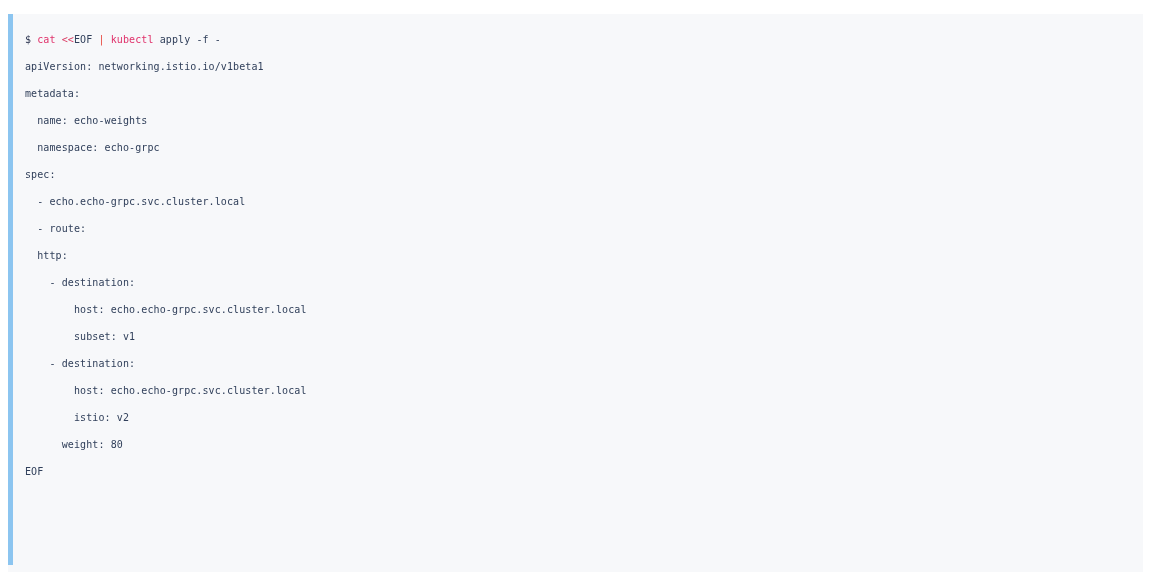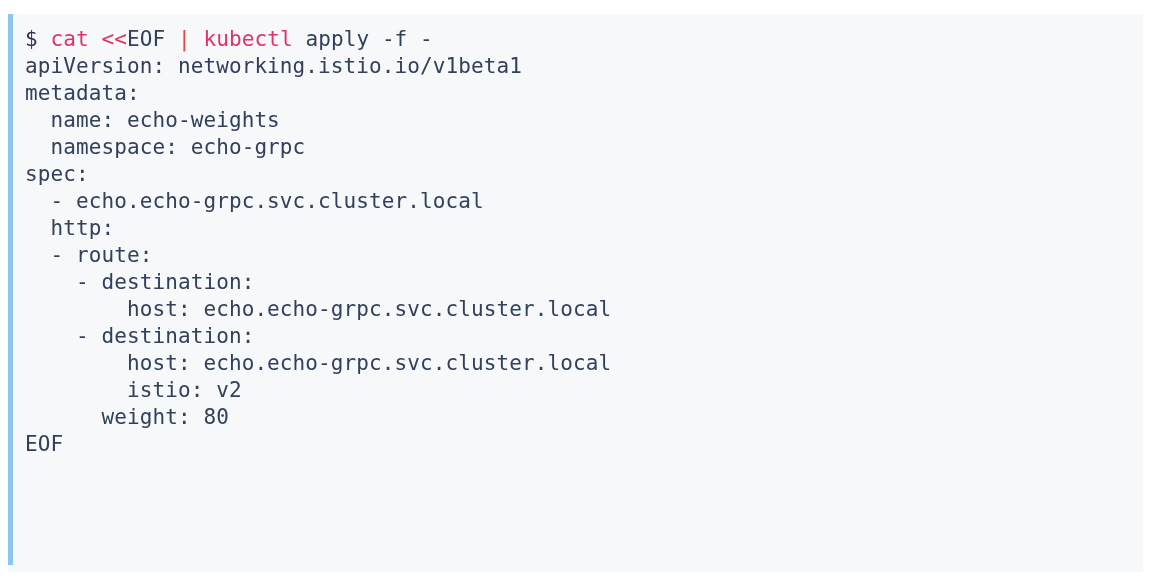--- a/index.html
+++ b/index.html
@@ -37,21 +37,21 @@
     position: absolute;
     left: 17px;
     top: 12px;
     right: 8px;
     bottom: 0;
   }
 
   
   .code-line {
     font-family: "DejaVu Sans Mono", "Liberation Mono", monospace;
-    font-size: 21px;
+    font-size: 10px;
     line-height: 27px;
     height: 27px;
     color: #31405b;
     white-space: pre;
     letter-spacing: 0.1px;
   }
 
   .tok-prompt   { color: #2c3550; }
   .tok-cmd      { color: #e0326b; }
   .tok-redir    { color: #d9365f; }
@@ -67,24 +67,25 @@
   <div class="code-body">
 
     <div class="code-line"><span class="tok-prompt">$</span><span class="tok-plain"> </span><span class="tok-cmd">cat</span><span class="tok-plain"> </span><span class="tok-redir">&lt;&lt;</span><span class="tok-plain">EOF</span><span class="tok-plain"> </span><span class="tok-pipe">|</span><span class="tok-plain"> </span><span class="tok-cmd">kubectl</span><span class="tok-plain"> </span><span class="tok-plain">apply -f -</span></div>
 
     <div class="code-line">apiVersion: networking.istio.io/v1beta1</div>
     <div class="code-line">metadata:</div>
     <div class="code-line">  name: echo-weights</div>
     <div class="code-line">  namespace: echo-grpc</div>
     <div class="code-line">spec:</div>
     <div class="code-line">  - echo.echo-grpc.svc.cluster.local</div>
+    <div class="code-line">  - route:</div>
     <div class="code-line">  http:</div>
-    <div class="code-line">  - route:</div>
     <div class="code-line">    - destination:</div>
     <div class="code-line">        host: echo.echo-grpc.svc.cluster.local</div>
+    <div class="code-line">        subset: v1</div>
     <div class="code-line">    - destination:</div>
     <div class="code-line">        host: echo.echo-grpc.svc.cluster.local</div>
     <div class="code-line">        istio: v2</div>
     <div class="code-line">      weight: 80</div>
 
     <div class="code-line">EOF</div>
 
   </div>
 </div>
 

